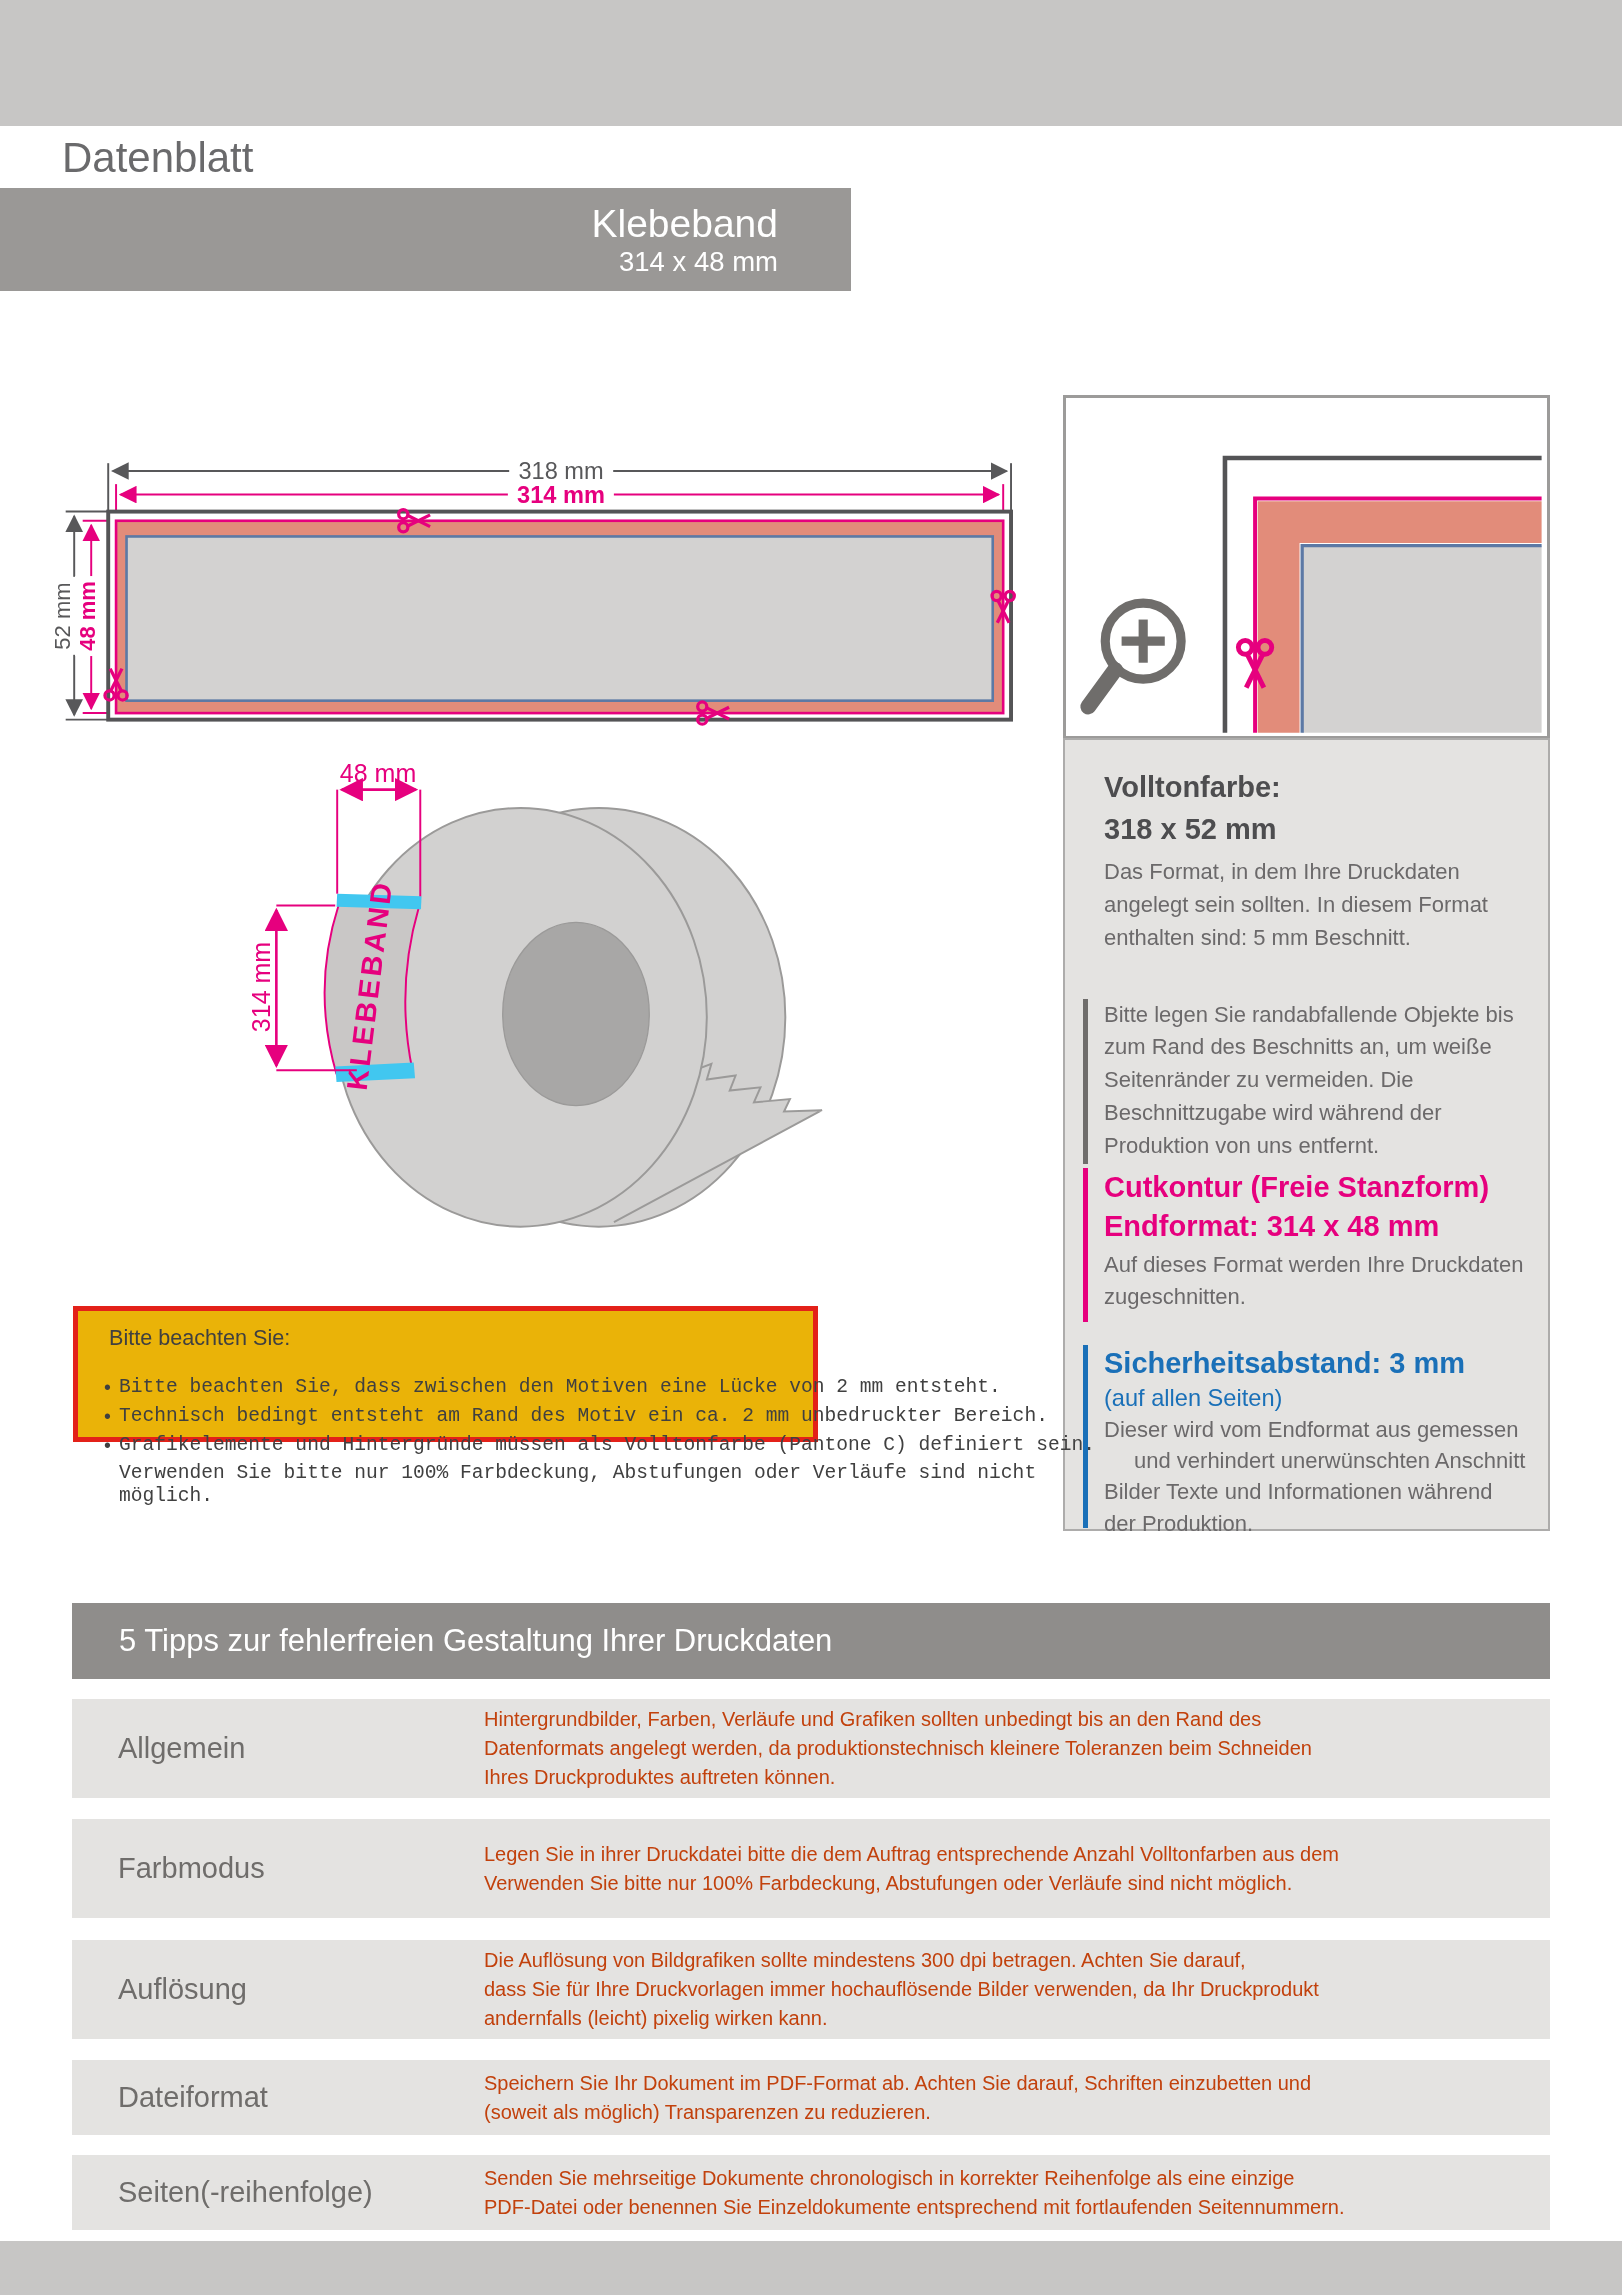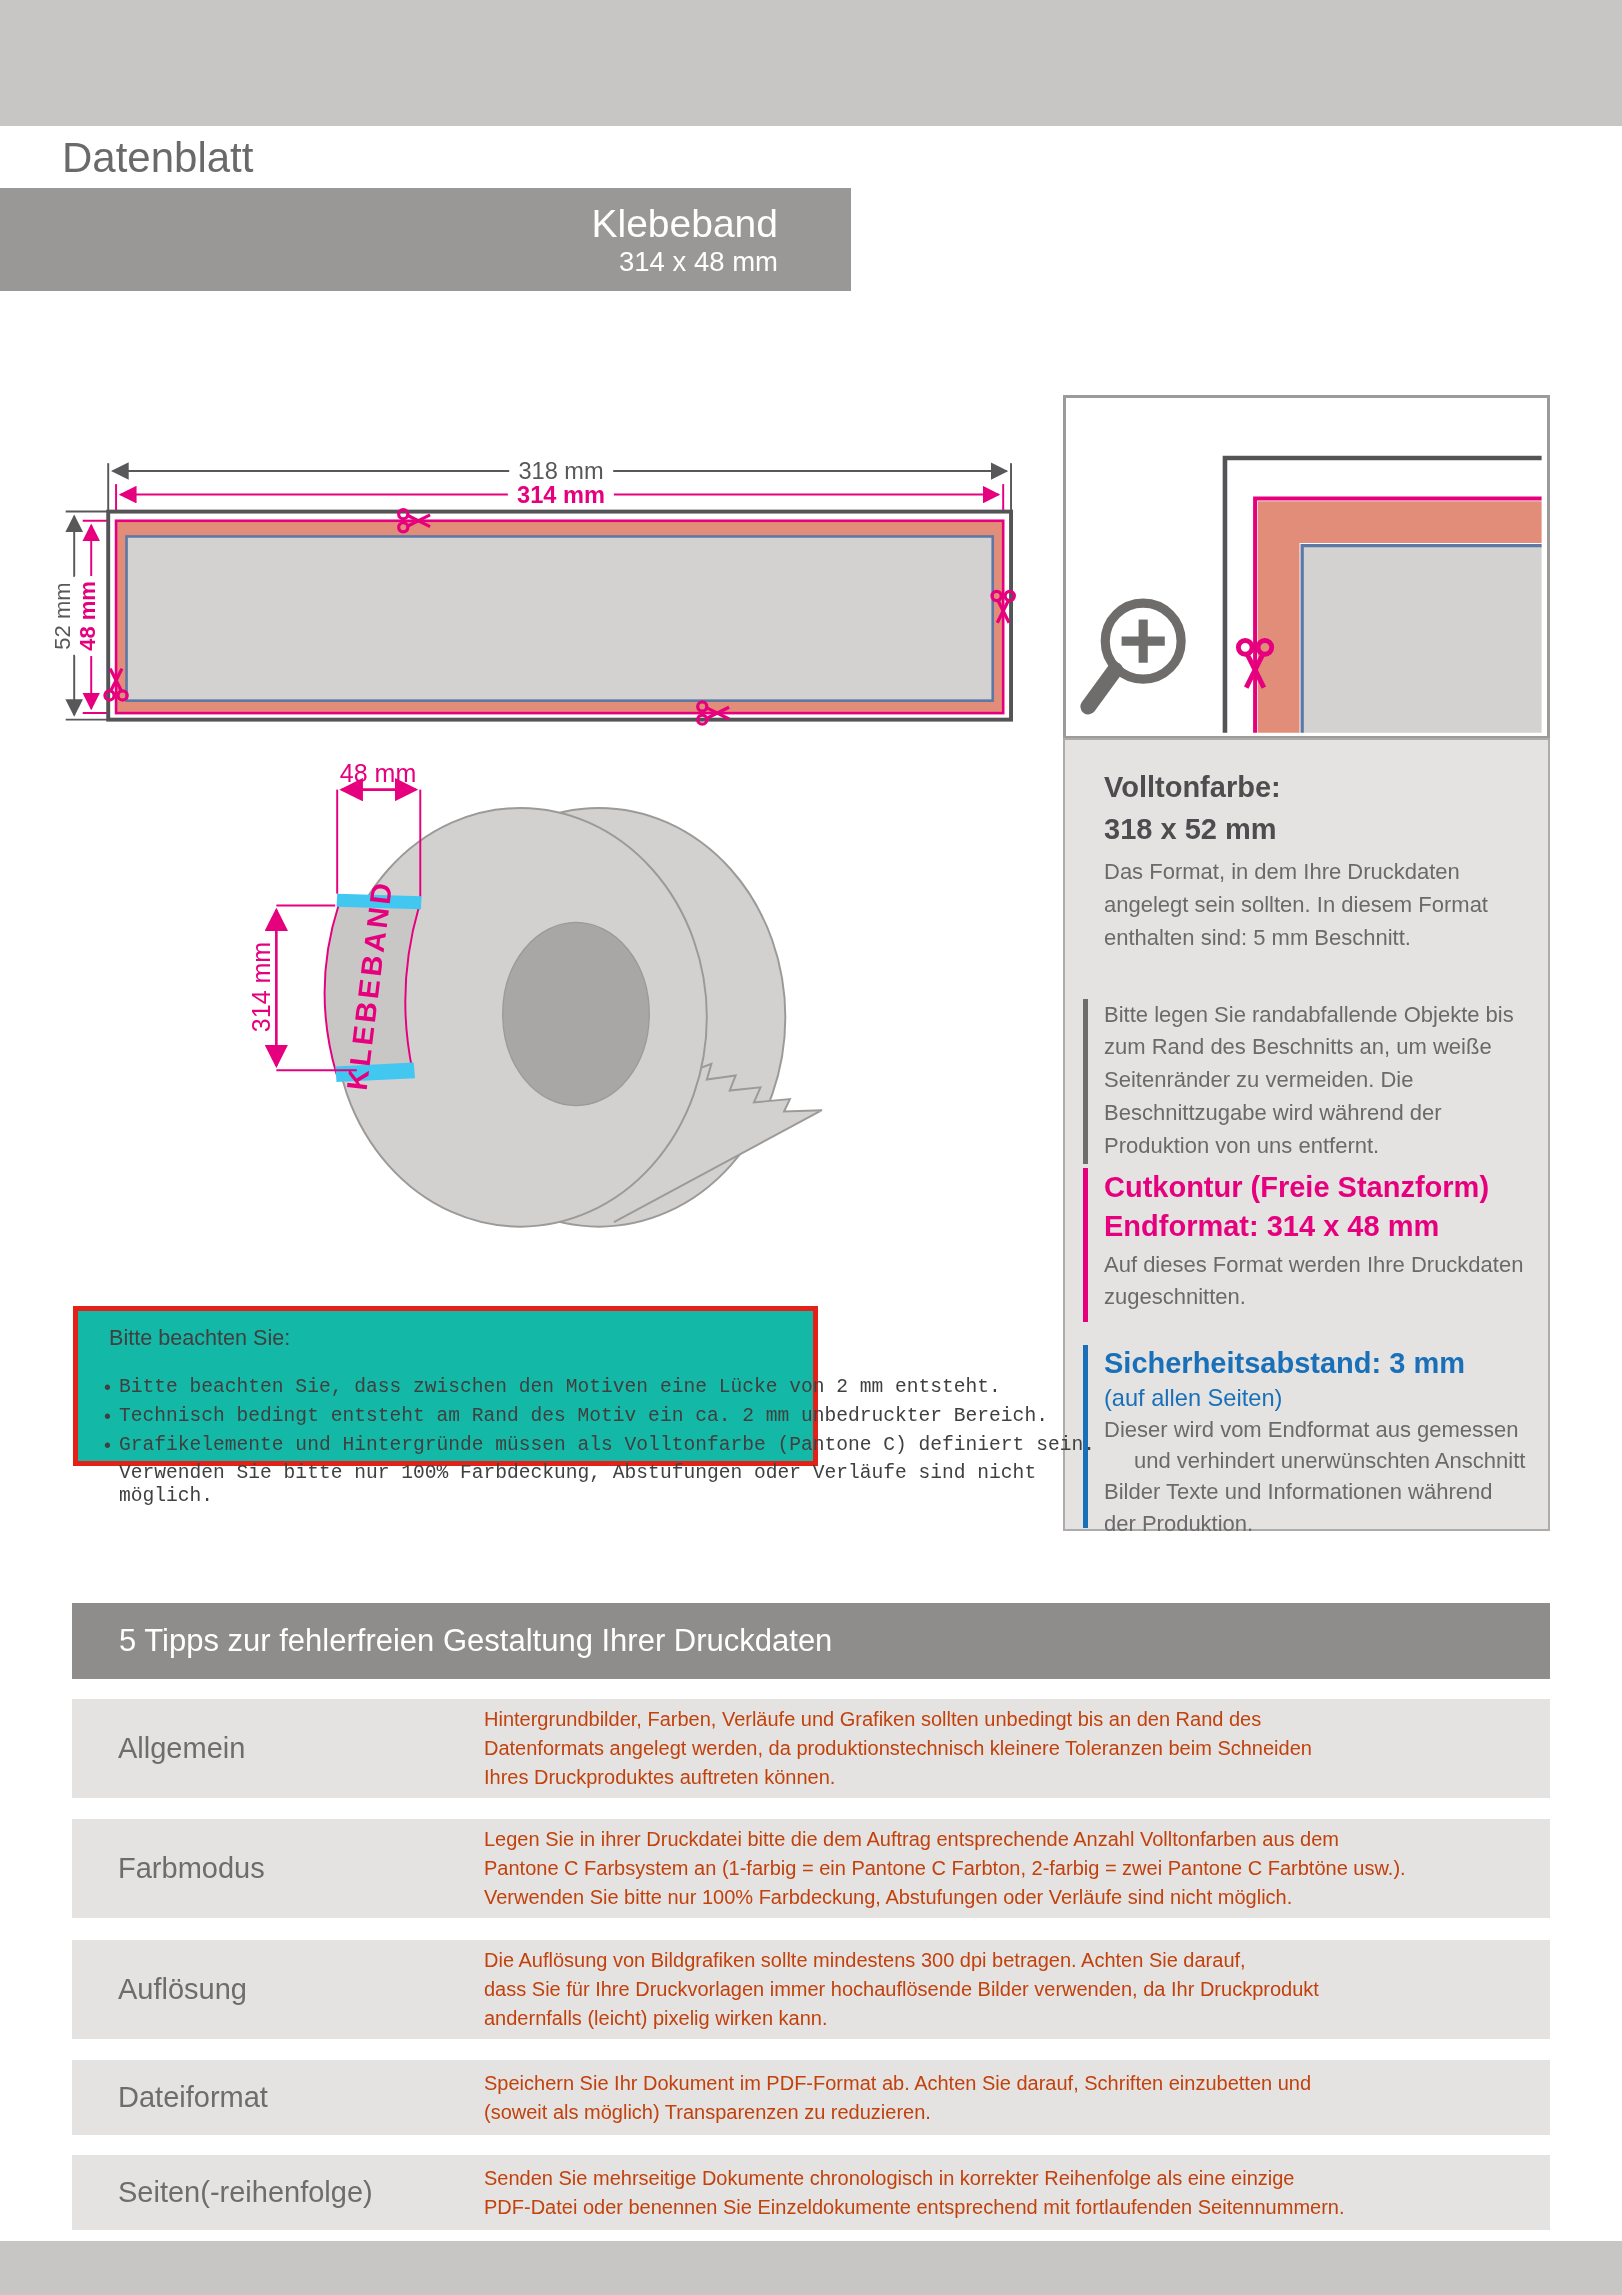--- a/index.html
+++ b/index.html
@@ -29,21 +29,21 @@
               border:3.3px solid #9c9b9a;box-sizing:border-box;}
   #info-panel{left:1063px;top:738px;width:487px;height:793px;background:#e4e3e1;
               border:2px solid #adacab;box-sizing:border-box;z-index:4;}
   #info-panel .h{position:absolute;left:39px;font-size:29px;font-weight:bold;color:#4d4d4f;white-space:nowrap;}
   #info-panel .h.pink{color:#e6007e;}
   #info-panel .h.blue{color:#1a70b8;}
   #info-panel .sub{position:absolute;left:39px;font-size:23.6px;color:#1a70b8;white-space:nowrap;}
   #info-panel .l{position:absolute;left:39px;font-size:22px;color:#6b696a;white-space:nowrap;}
   #info-panel .vbar{position:absolute;left:18.3px;width:5.2px;}
   
-  #notice-box{left:73px;top:1306px;width:745px;height:160px;background:#14b8a6;
+  #notice-box{left:73px;top:1306px;width:745px;height:136px;background:#eab308;
               border:5.9px solid #e32119;box-sizing:border-box;z-index:4;}
   #notice-box .t{position:absolute;left:31px;top:14.4px;font-size:21.6px;color:#404040;}
   #notice-box .l{position:absolute;left:41px;font-size:19.6px;color:#404040;white-space:nowrap;font-family:Liberation Mono, monospace;}
   #notice-box .b{position:absolute;left:26px;font-size:19.6px;color:#404040;}
   
   #tips-bar{left:72px;top:1603px;width:1478px;height:76px;background:#8f8d8b;}
   #tips-bar .t{position:absolute;left:47px;top:0;line-height:76px;font-size:31px;color:#ffffff;white-space:nowrap;}
   .tip-row{left:72px;width:1478px;background:#e4e3e1;display:flex;align-items:center;box-sizing:border-box;}
   .tip-label{width:412px;padding-left:46px;font-size:29px;color:#6f6d6b;flex:none;box-sizing:border-box;}
   .tip-desc{font-size:20px;line-height:29px;color:#c2410c;white-space:nowrap;}
@@ -117,21 +117,20 @@
     <div class="tip-desc">
       <div>Hintergrundbilder, Farben, Verläufe und Grafiken sollten unbedingt bis an den Rand des</div>
       <div>Datenformats angelegt werden, da produktionstechnisch kleinere Toleranzen beim Schneiden</div>
       <div>Ihres Druckproduktes auftreten können.</div>
     </div>
   </div>
   <div class="abs tip-row" style="top:1819px;height:99px;">
     <div class="tip-label">Farbmodus</div>
     <div class="tip-desc">
       <div>Legen Sie in ihrer Druckdatei bitte die dem Auftrag entsprechende Anzahl Volltonfarben aus dem</div>
-      <div>Pantone C Farbsystem an (1-farbig = ein Pantone C Farbton, 2-farbig = zwei Pantone C Farbtöne usw.).</div>
       <div>Verwenden Sie bitte nur 100% Farbdeckung, Abstufungen oder Verläufe sind nicht möglich.</div>
     </div>
   </div>
   <div class="abs tip-row" style="top:1940px;height:99px;">
     <div class="tip-label">Auflösung</div>
     <div class="tip-desc">
       <div>Die Auflösung von Bildgrafiken sollte mindestens <strong>300 dpi</strong> betragen. Achten Sie darauf,</div>
       <div>dass Sie für Ihre Druckvorlagen immer hochauflösende Bilder verwenden, da Ihr Druckprodukt</div>
       <div>andernfalls (leicht) pixelig wirken kann.</div>
     </div>

